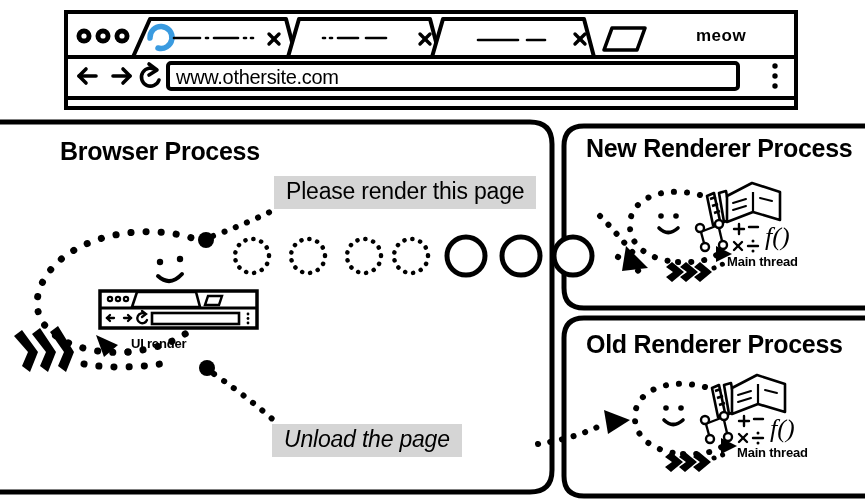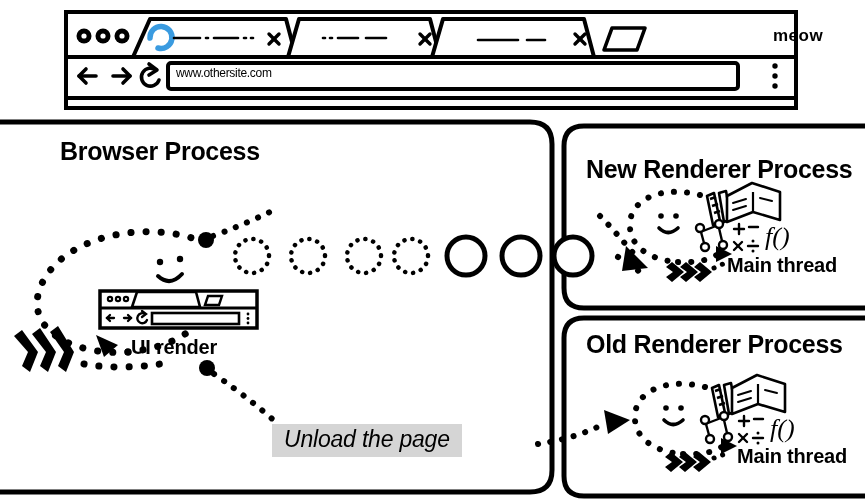--- a/index.html
+++ b/index.html
@@ -7,34 +7,34 @@
        font-family:"Liberation Sans","DejaVu Sans",sans-serif;color:#000;}
 
   #stage{position:absolute;left:0;top:0;width:865px;height:504px;}
   #vec{position:absolute;left:0;top:0;width:865px;height:504px;}
 
   
   .lbl{position:absolute;white-space:nowrap;line-height:1;}
 
   .proc-title{font-size:25px;font-weight:700;letter-spacing:-0.3px;}
   #browser-process-title{left:60px;top:139px;}
-  #new-renderer-title{left:586px;top:157px;}
+  #new-renderer-title{left:586px;top:136px;}
   #old-renderer-title{left:586px;top:332px;}
 
   .msg{font-size:23px;background:#d5d5d5;padding:4px 12px 6px 12px;letter-spacing:-0.2px;}
   #msg-render{left:274px;top:176px;}
   #msg-unload{left:272px;top:424px;font-style:italic;}
 
-  .thread-lbl{font-size:20px;font-weight:700;letter-spacing:-0.2px;}
+  .thread-lbl{font-size:13px;font-weight:700;letter-spacing:-0.2px;}
   #ui-thread-label{left:131px;top:337px;}
   #new-main-thread-label{left:727px;top:255px;}
   #old-main-thread-label{left:737px;top:446px;}
 
-  #browser-url{left:176px;top:67px;font-size:12px;letter-spacing:-0.3px;}
-  #browser-brand{left:773px;top:27px;font-size:17px;font-weight:700;letter-spacing:0.5px;}
+  #browser-url{left:176px;top:67px;font-size:20px;letter-spacing:-0.3px;}
+  #browser-brand{left:696px;top:27px;font-size:17px;font-weight:700;letter-spacing:0.5px;}
 </style>
 </head>
 <body>
 
 <div id="stage">
 
 <svg id="vec" viewBox="0 0 865 504" xmlns="http://www.w3.org/2000/svg">
 
   <g>
 
@@ -340,20 +340,21 @@
   </g>
 
 </svg>
 
 <div class="lbl proc-title" id="browser-process-title">Browser Process</div>
 
 <div class="lbl proc-title" id="new-renderer-title">New Renderer Process</div>
 
 <div class="lbl proc-title" id="old-renderer-title">Old Renderer Process</div>
 
+<div class="lbl msg" id="msg-render">Please render this page</div>
 
 <div class="lbl msg" id="msg-unload">Unload the page</div>
 
 <div class="lbl thread-lbl" id="ui-thread-label">UI render</div>
 
 <div class="lbl thread-lbl" id="new-main-thread-label">Main thread</div>
 
 <div class="lbl thread-lbl" id="old-main-thread-label">Main thread</div>
 
 <div class="lbl" id="browser-url">www.othersite.com</div>

